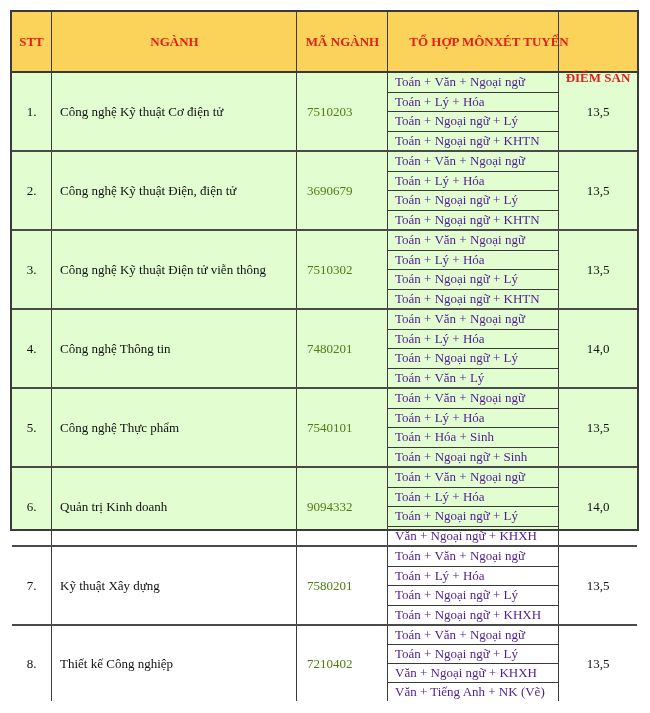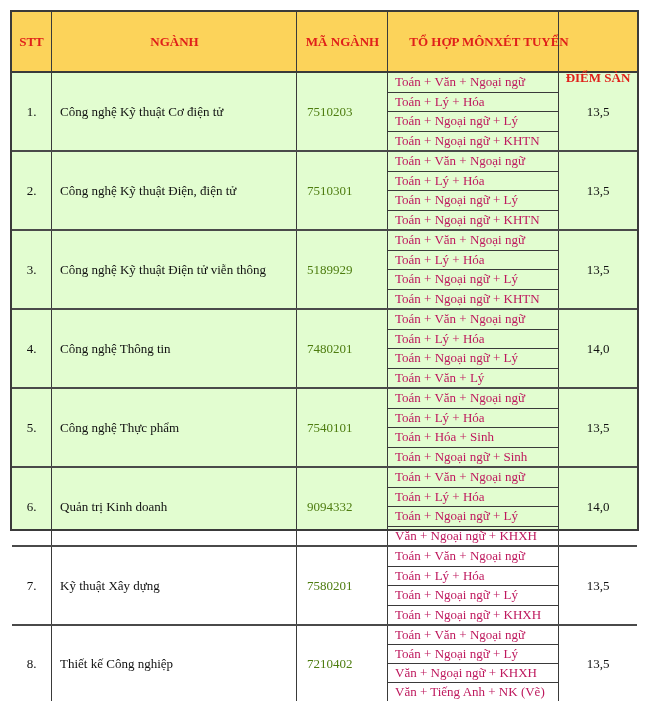--- a/index.html
+++ b/index.html
@@ -19,21 +19,21 @@
   .c-stt { position: absolute; left: 0; width: 39px; top: 0; bottom: 0; display: flex;
            align-items: center; justify-content: center; font-size: 13px; color: #111; }
   .c-name { position: absolute; left: 40px; width: 244px; top: 0; bottom: 0; display: flex;
             align-items: center; padding-left: 8px; box-sizing: border-box; font-size: 13px;
             font-weight: normal; color: #111; }
   .c-code { position: absolute; left: 285px; width: 90px; top: 0; bottom: 0; display: flex;
             align-items: center; padding-left: 10px; box-sizing: border-box; font-size: 13px; color: #4d7c0f; }
   .c-combos { position: absolute; left: 376px; width: 170px; top: 0; bottom: 0;
               display: flex; flex-direction: column; }
   .combo { flex: 1; border-bottom: 1px solid #3a3a3a; display: flex; align-items: center;
-           padding-left: 7px; font-size: 13px; color: #be185d; box-sizing: border-box; }
+           padding-left: 7px; font-size: 13px; color: #4c1d95; box-sizing: border-box; }
   .combo:last-child { border-bottom: none; }
   .c-score { position: absolute; left: 547px; width: 78px; top: 0; bottom: 0; display: flex;
              align-items: center; justify-content: center; font-size: 13px; color: #111; }
 </style>
 </head>
 <body>
 
 <div class="tbl">
   <div class="header">
     <div class="hcell" style="left:0;width:39px;">STT</div>
@@ -65,37 +65,37 @@
           <div class="combo">Toán + Ngoại ngữ + KHTN</div>
         </div>
         <div class="vline" style="left:546px;"></div>
         <div class="c-score">13,5</div>
       </div>
       <div class="group" style="top: 140px; height: 79px;">
         <div class="c-stt">2.</div>
         <div class="vline" style="left:39px;"></div>
         <div class="c-name">Công nghệ Kỹ thuật Điện, điện tử</div>
         <div class="vline" style="left:284px;"></div>
-        <div class="c-code">7510301</div>
+        <div class="c-code">3690679</div>
         <div class="vline" style="left:375px;"></div>
         <div class="c-combos">
           <div class="combo">Toán + Văn + Ngoại ngữ</div>
           <div class="combo">Toán + Lý + Hóa</div>
           <div class="combo">Toán + Ngoại ngữ + Lý</div>
           <div class="combo">Toán + Ngoại ngữ + KHTN</div>
         </div>
         <div class="vline" style="left:546px;"></div>
         <div class="c-score">13,5</div>
       </div>
       <div class="group" style="top: 219px; height: 79px;">
         <div class="c-stt">3.</div>
         <div class="vline" style="left:39px;"></div>
         <div class="c-name">Công nghệ Kỹ thuật Điện tử viễn thông</div>
         <div class="vline" style="left:284px;"></div>
-        <div class="c-code">5189929</div>
+        <div class="c-code">7510302</div>
         <div class="vline" style="left:375px;"></div>
         <div class="c-combos">
           <div class="combo">Toán + Văn + Ngoại ngữ</div>
           <div class="combo">Toán + Lý + Hóa</div>
           <div class="combo">Toán + Ngoại ngữ + Lý</div>
           <div class="combo">Toán + Ngoại ngữ + KHTN</div>
         </div>
         <div class="vline" style="left:546px;"></div>
         <div class="c-score">13,5</div>
       </div>

